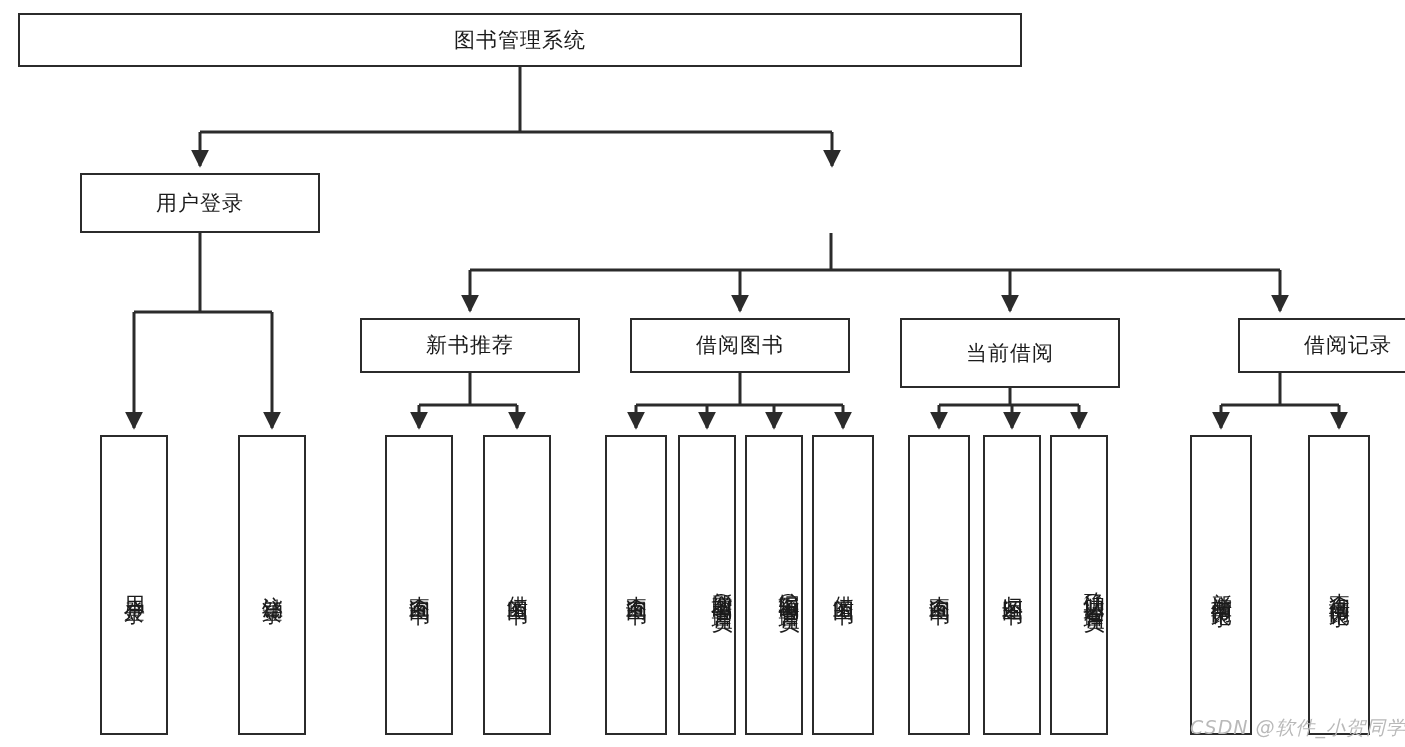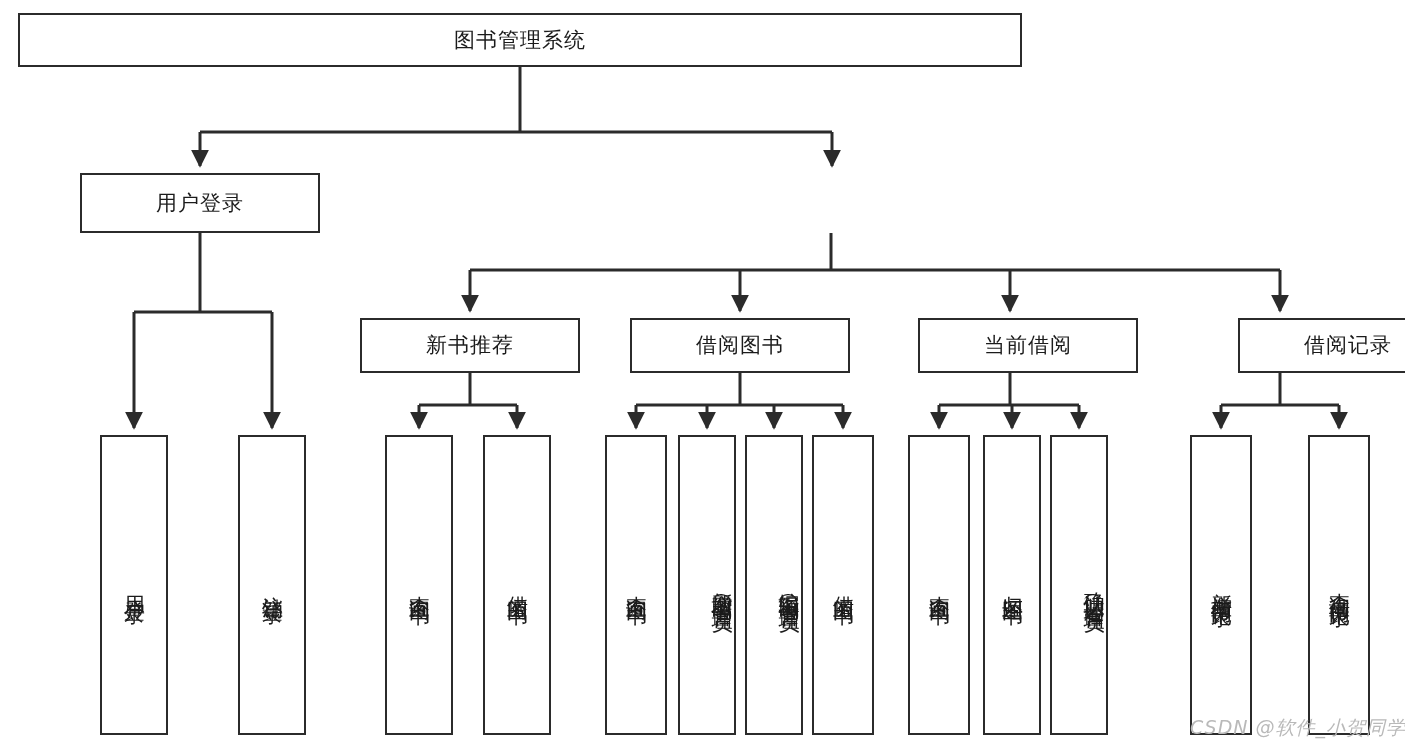--- a/index.html
+++ b/index.html
@@ -126,21 +126,21 @@
   <div class="node horiz" style="left: 80px; top: 173px; width: 240px; height: 60px;">
     <span>用户登录</span>
   </div>
 
   <div class="node horiz" style="left: 360px; top: 318px; width: 220px; height: 55px;">
     <span>新书推荐</span>
   </div>
   <div class="node horiz" style="left: 630px; top: 318px; width: 220px; height: 55px;">
     <span>借阅图书</span>
   </div>
-  <div class="node horiz" style="left: 900px; top: 318px; width: 220px; height: 55px; margin-left: 18px;">
+  <div class="node horiz" style="left: 900px; top: 318px; width: 220px; height: 70px;">
     <span>当前借阅</span>
   </div>
   <div class="node horiz" style="left: 1238px; top: 318px; width: 220px; height: 55px;">
     <span>借阅记录</span>
   </div>
 
   <div class="node vert centered" style="left: 100px; top: 435px; width: 68px; height: 300px;">
     <span>用户登录</span>
   </div>
   <div class="node vert centered" style="left: 238px; top: 435px; width: 68px; height: 300px;">

